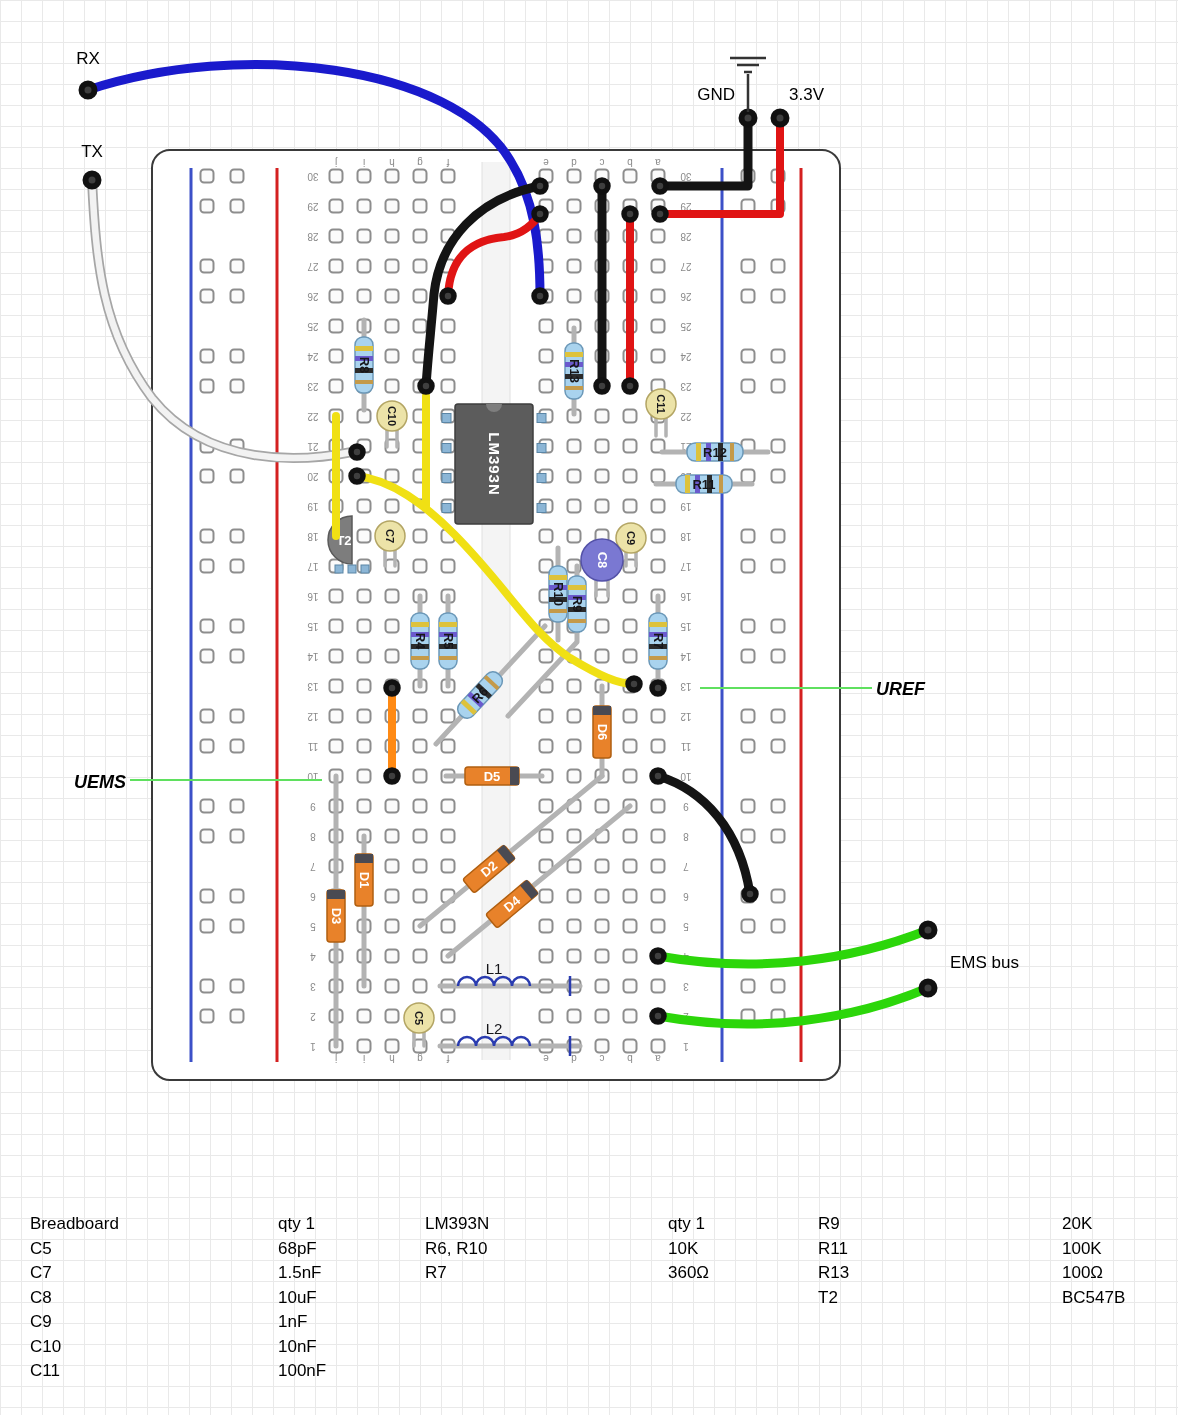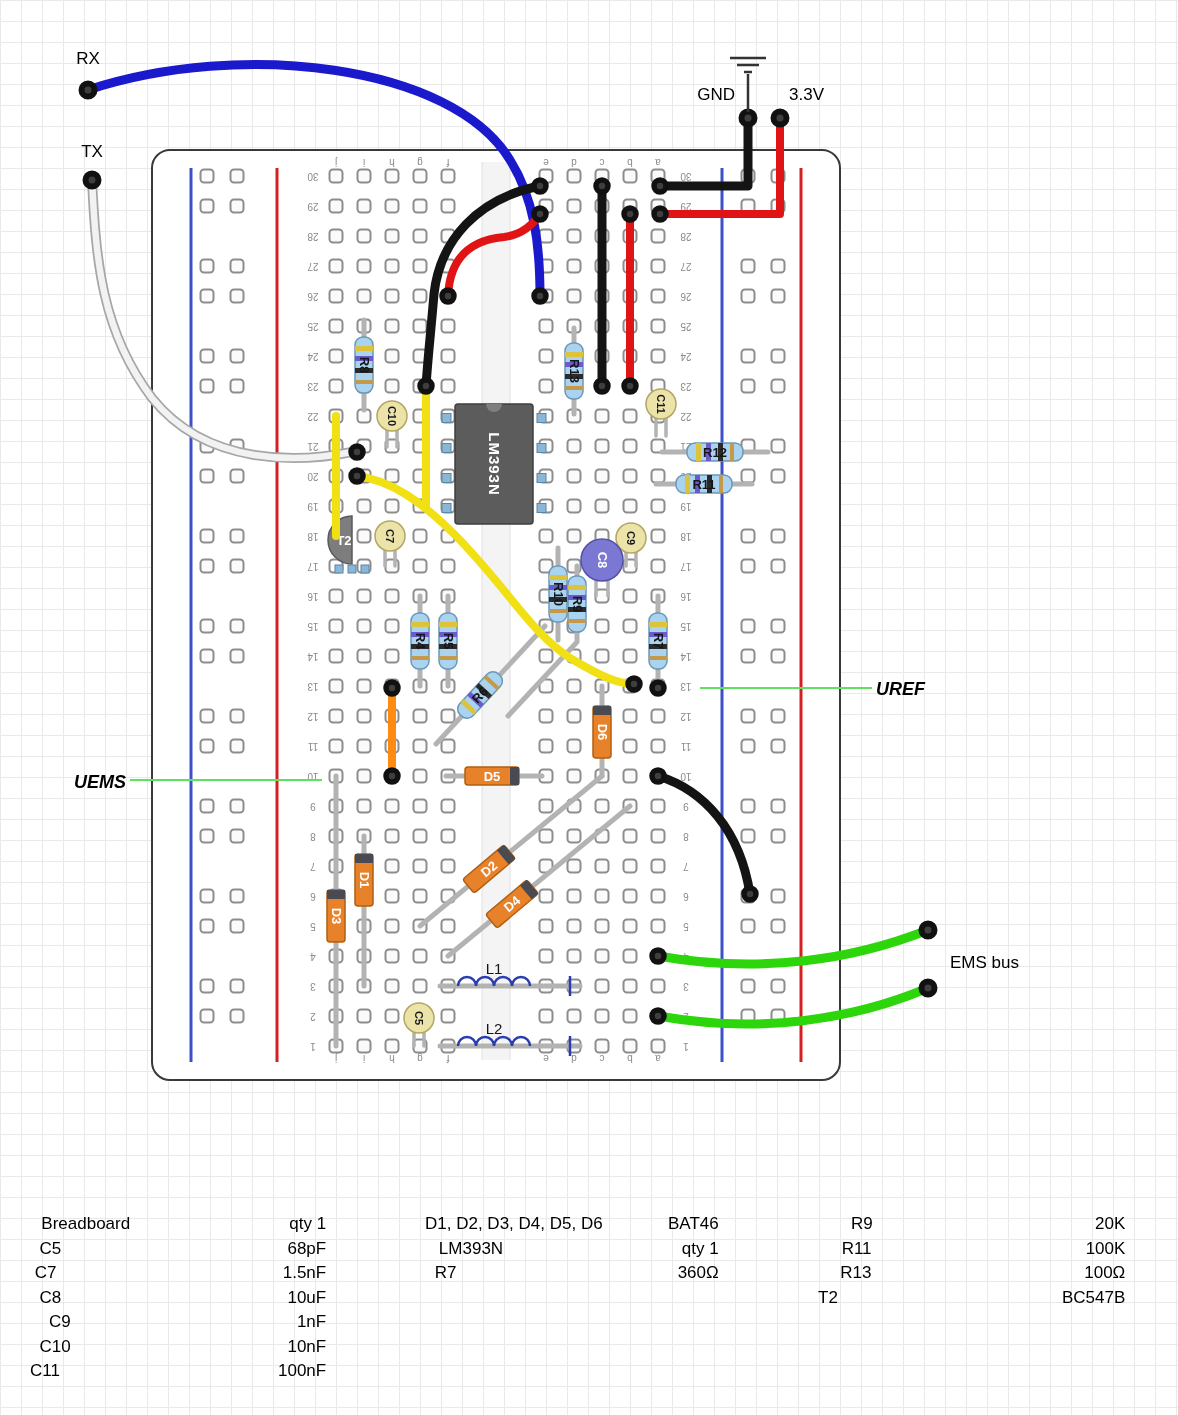--- a/index.html
+++ b/index.html
@@ -32,21 +32,21 @@
   .netlabel{font:italic 700 18px "Liberation Sans",sans-serif;fill:#000;}
   .anno{stroke-width:2;}
   .ring{fill:#3f3f3f;stroke:#111;stroke-width:5.5;}
   .term{fill:#3f3f3f;stroke:#111;stroke-width:6;}
   .gndsym{stroke:#333;stroke-width:2.5;fill:none;}
   .raillineR{stroke-width:3;}
   .raillineB{stroke-width:3;}
 
   .bom{position:absolute;top:1212px;font-size:17px;line-height:24.5px;color:#000;}
   #bom1{left:30px}#bom2{left:425px}#bom3{left:818px}
-  .bom-row{display:flex;justify-content:flex-end;}
+  .bom-row{display:flex;}
   .bom-name{display:inline-block;flex:none;}
   #bom1 .bom-name{width:248px}
   #bom2 .bom-name{width:243px}
   #bom3 .bom-name{width:244px}
 </style>
 </head>
 <body>
 
 <div class="stage">
 
@@ -455,28 +455,28 @@
         <span class="bom-name">C10</span>
         <span>10nF</span>
       </div>
       <div class="bom-row">
         <span class="bom-name">C11</span>
         <span>100nF</span>
       </div>
     </div>
 <div class="bom" id="bom2">
       <div class="bom-row">
-        <span class="bom-name">D1, D2, D3, D4, D5, D6</span>
-        <span>BAT46</span>
-      </div>
-      <div class="bom-row">
         <span class="bom-name">LM393N</span>
         <span>qty 1</span>
       </div>
       <div class="bom-row">
+        <span class="bom-name">R6, R10</span>
+        <span>10K</span>
+      </div>
+      <div class="bom-row">
         <span class="bom-name">R7</span>
         <span>360Ω</span>
       </div>
     </div>
 <div class="bom" id="bom3">
       <div class="bom-row">
         <span class="bom-name">R9</span>
         <span>20K</span>
       </div>
       <div class="bom-row">

